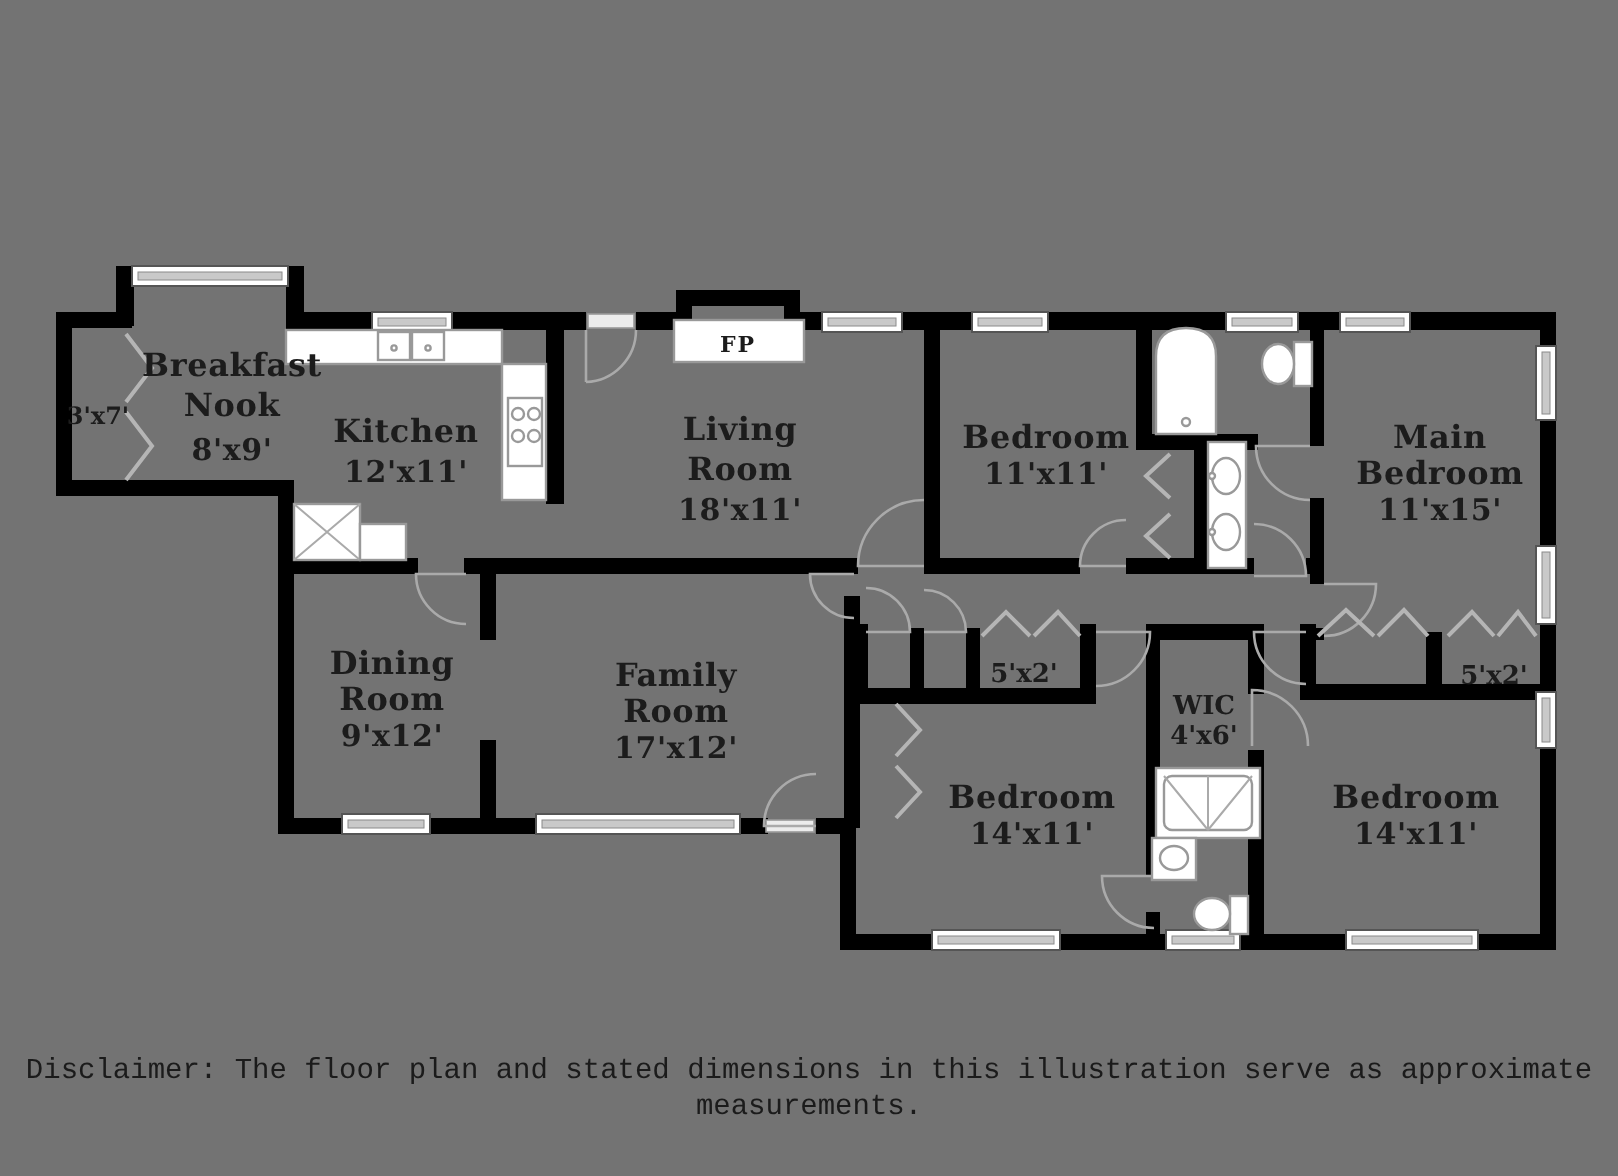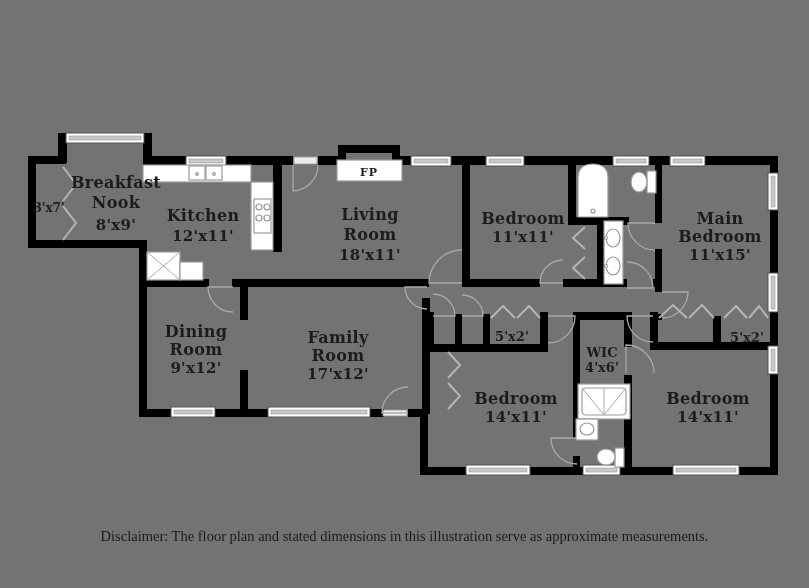--- a/index.html
+++ b/index.html
@@ -13,21 +13,21 @@
   .sill{fill:#ececec;stroke:#999999;stroke-width:.8;}
   .fix{fill:#ffffff;stroke:#999999;stroke-width:1.2;}
   .fixline{fill:none;stroke:#aaaaaa;stroke-width:1;}
   .chev{fill:none;stroke:#b5b5b5;stroke-width:2;stroke-linejoin:miter;}
   .room-name{font:bold 16px "DejaVu Serif", serif;fill:#1c1c1c;text-anchor:middle;letter-spacing:.3px;}
   .room-dims{font:bold 15px "DejaVu Serif", serif;fill:#1c1c1c;text-anchor:middle;letter-spacing:.3px;}
   .small-lbl{font:bold 13px "DejaVu Serif", serif;fill:#1c1c1c;text-anchor:middle;}
   .tiny-lbl{font:bold 12px "DejaVu Serif", serif;fill:#1c1c1c;text-anchor:middle;}
   .fp-lbl{font:bold 11px "DejaVu Serif", serif;fill:#1c1c1c;text-anchor:middle;letter-spacing:1px;}
   .disclaimer{position:absolute;left:0;top:527px;width:809px;text-align:center;
-      font-family:Liberation Serif, serif;font-size:14.5px;line-height:18px;color:#1b1b1b;}
+      font-family:Liberation Mono, monospace;font-size:14.5px;line-height:18px;color:#1b1b1b;}
 </style>
 </head>
 <body>
 
 <div class="page">
 <svg width="809" height="588" viewBox="0 0 809 588">
 
   <g>
 
     <rect class="wall" x="58" y="133" width="94" height="9"></rect>

